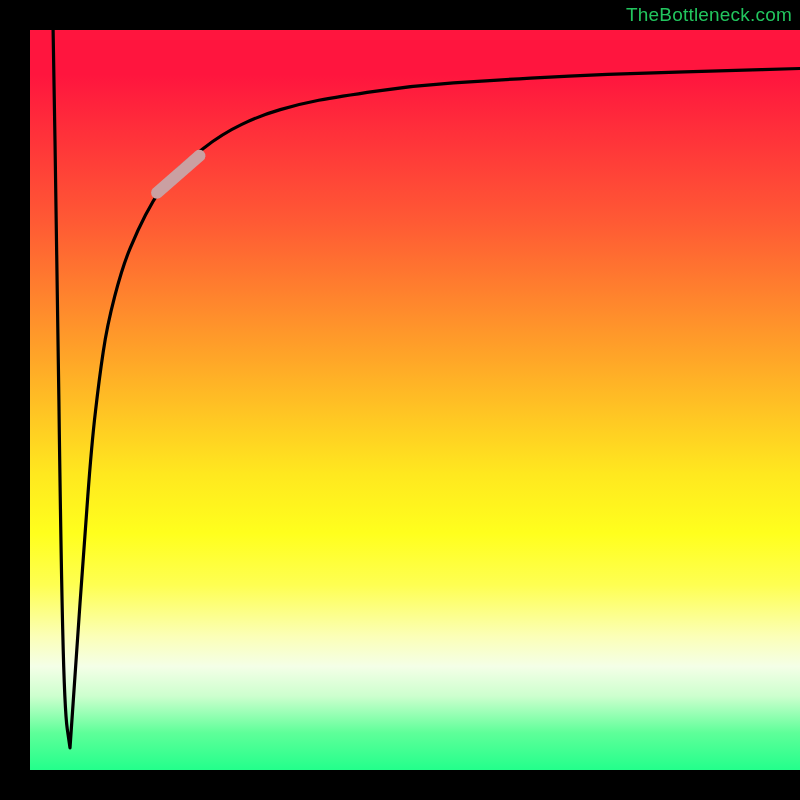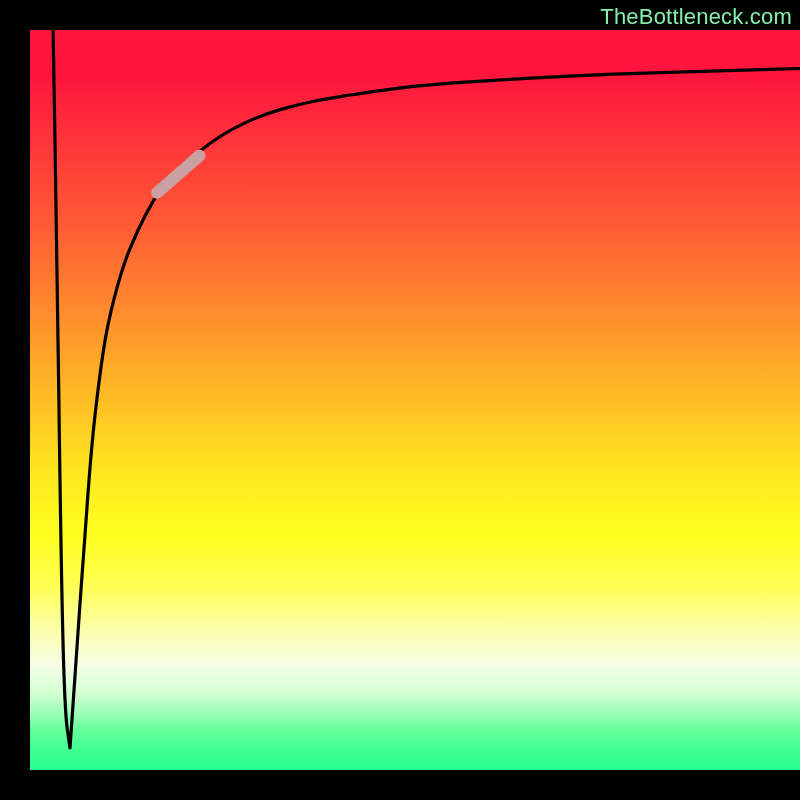--- a/index.html
+++ b/index.html
@@ -42,22 +42,22 @@
     position: absolute;
     left: 0;
     top: 0;
     width: 770px;
     height: 740px;
   }
   .watermark {
     position: absolute;
     top: 4px;
     right: 8px;
-    color: #86efac;
-    font-size: 22px;
+    color: #22c55e;
+    font-size: 19px;
     font-weight: 500;
     letter-spacing: 0.2px;
     user-select: none;
   }
 </style>
 </head>
 <body>
 
 <div class="stage">
   <div class="plot-area">

